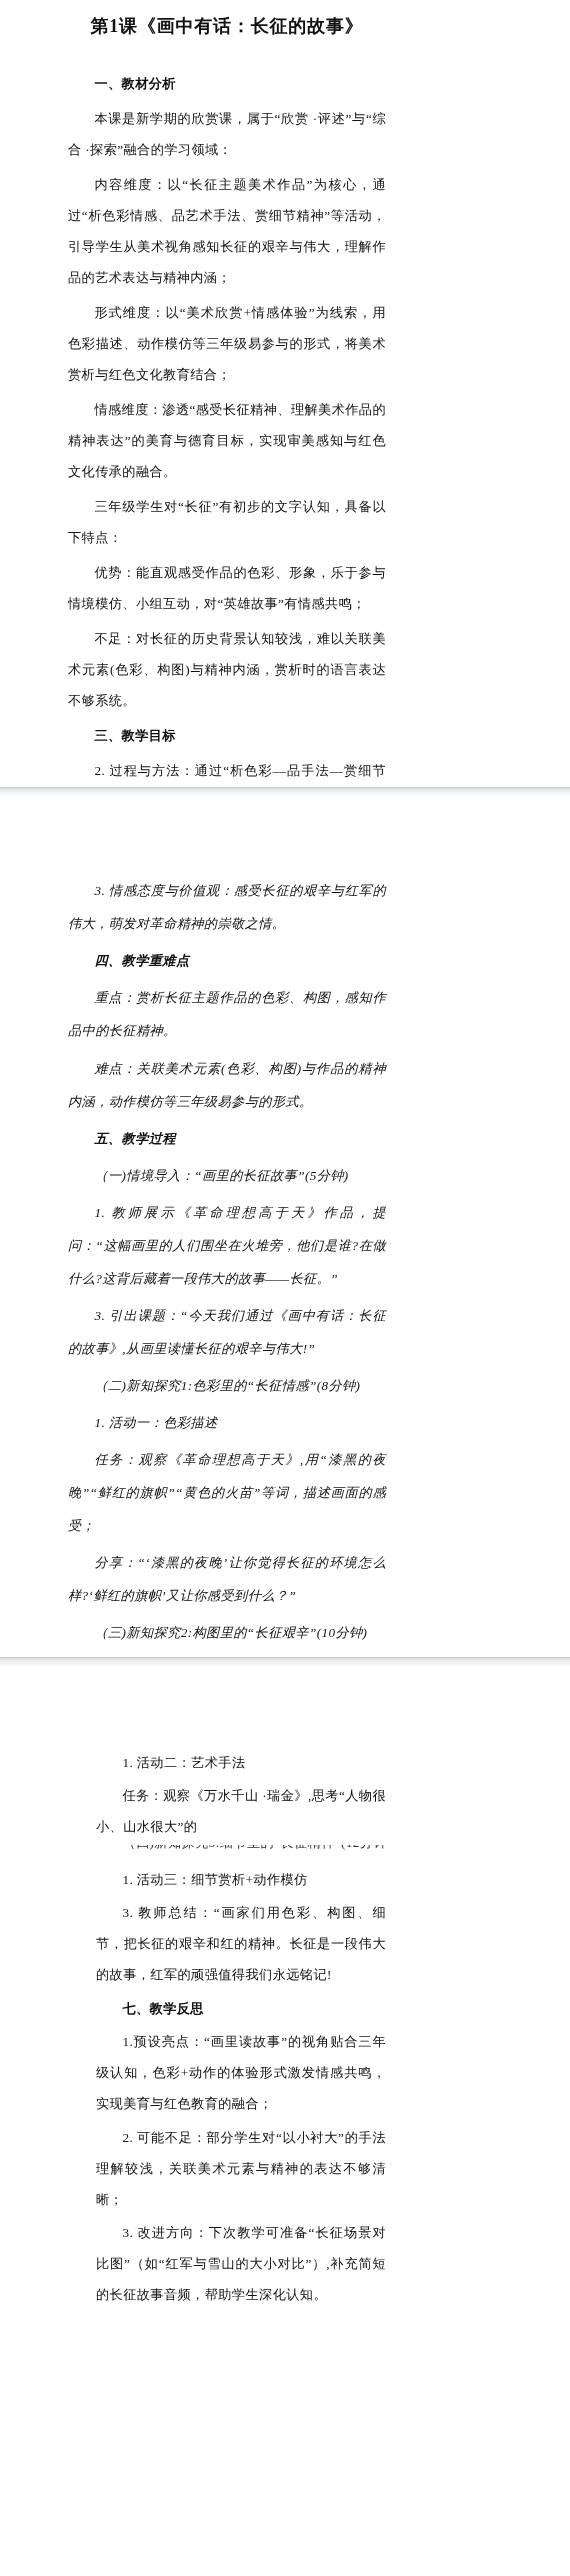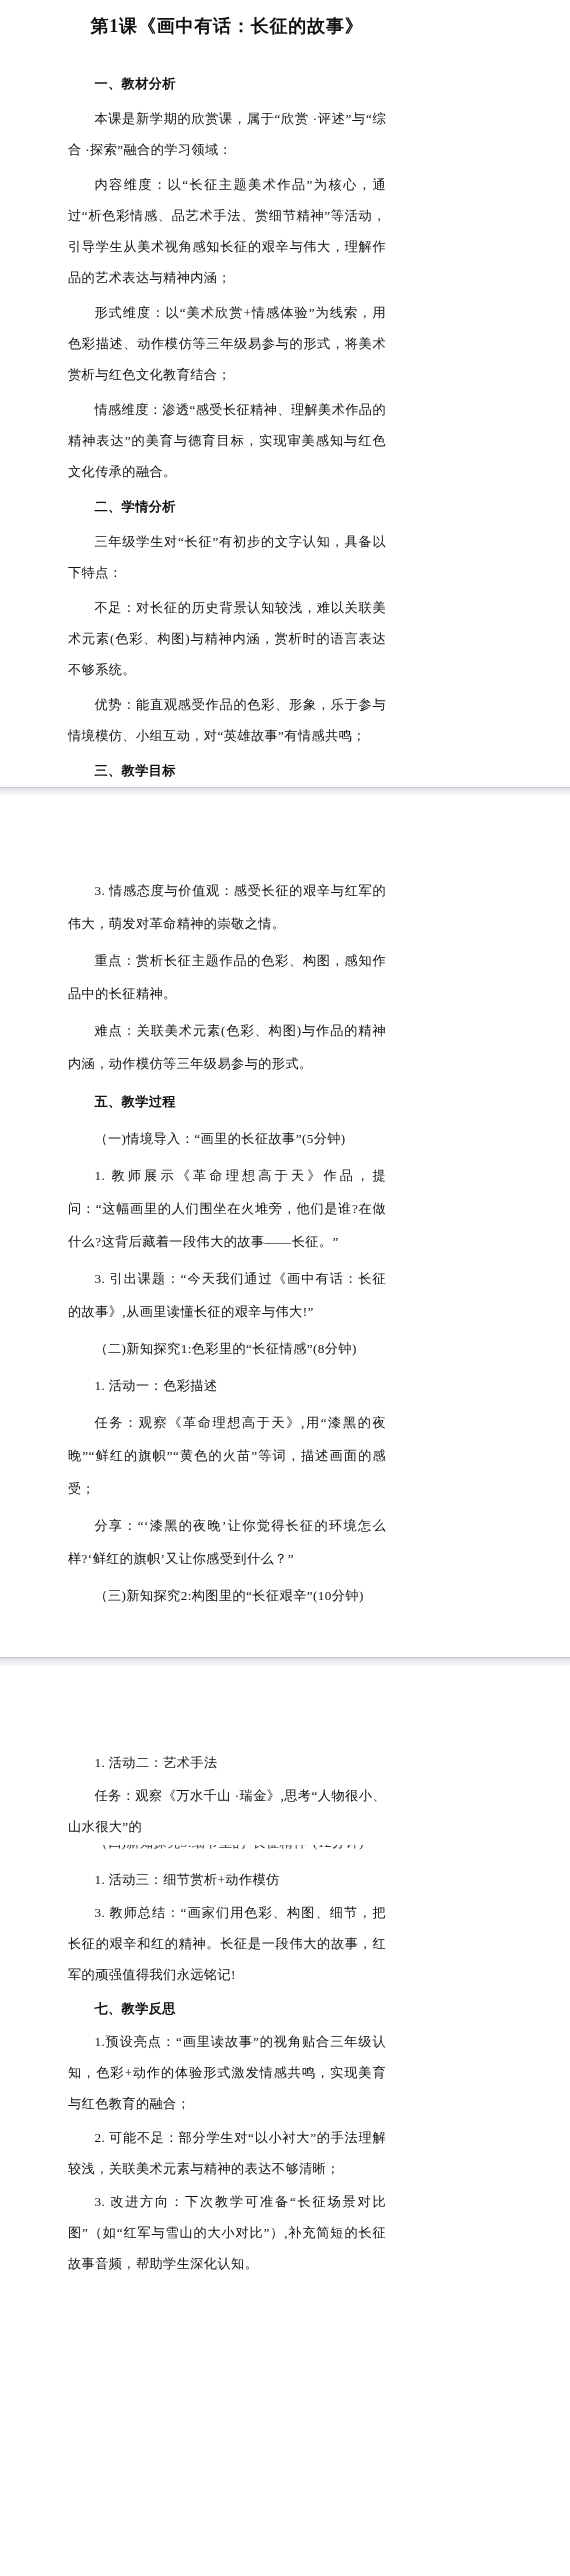--- a/index.html
+++ b/index.html
@@ -1,21 +1,21 @@
 <!DOCTYPE html>
 <html style="font-size:13.2px"><head>
 <meta charset="utf-8">
 <style>
   html,body{margin:0;padding:0;background:#ffffff;}
   body{width:570px;font-family:"Liberation Serif","DejaVu Serif",serif;color:#111111;}
   .doc{width:570px;}
   .page{position:relative;width:454px;background:#ffffff;overflow:hidden;box-sizing:border-box;}
   .page-1{height:787px;padding:11.6px 68px 0 68px;}
-  .page-2{height:862px;padding:79px 68px 12px 68px;}
-  .page-3{height:911px;padding:81px 68px 0 68px;}
+  .page-2{height:862px;padding:79px 68px 12px 68px;font-style:italic;}
+  .page-3{height:911px;padding:81px 68px 0 96px;}
   .page-gap{height:8.3px;width:570px;border-top:0.8px solid #c9ccd1;box-sizing:border-box;
             background:linear-gradient(180deg,#dcdfe3 0%,#eceef0 45%,#f8f9fa 100%);}
   .block{font-size:13.2px;text-align:justify;text-indent:26.4px;letter-spacing:0.4px;}
   .page-1 .block{line-height:31px;margin:0 0 4.1px 0;}
   .page-2 .block{line-height:33px;margin:0 0 4.1px 0;}
   .page-3 .block{line-height:31px;margin:0 0 2.5px 0;}
   .t-title{font-size:18px;font-weight:bold;text-align:center;text-indent:0;
            line-height:28px !important;margin:0 0 28px 0 !important;letter-spacing:0.8px;}
   .t-heading{font-weight:bold;}
   .t-clipped{height:14px;overflow:hidden;position:relative;margin:0 0 5px 0 !important;}
@@ -27,30 +27,30 @@
 <body>
 
 <div class="doc">
   <div class="page page-1">
       <div class="block t-title">第1课《画中有话：长征的故事》</div>
       <div class="block t-heading">一、教材分析</div>
       <div class="block t-para">本课是新学期的欣赏课，属于“欣赏 ·评述”与“综合 ·探索”融合的学习领域：</div>
       <div class="block t-para">内容维度：以“长征主题美术作品”为核心，通过“析色彩情感、品艺术手法、赏细节精神”等活动，引导学生从美术视角感知长征的艰辛与伟大，理解作品的艺术表达与精神内涵；</div>
       <div class="block t-para">形式维度：以“美术欣赏+情感体验”为线索，用色彩描述、动作模仿等三年级易参与的形式，将美术赏析与红色文化教育结合；</div>
       <div class="block t-para">情感维度：渗透“感受长征精神、理解美术作品的精神表达”的美育与德育目标，实现审美感知与红色文化传承的融合。</div>
-      <div class="block t-heading">二、学情分析</div>
       <div class="block t-para">三年级学生对“长征”有初步的文字认知，具备以下特点：</div>
+      <div class="block t-para">优势：能直观感受作品的色彩、形象，乐于参与情境模仿、小组互动，对“英雄故事”有情感共鸣；</div>
       <div class="block t-para">不足：对长征的历史背景认知较浅，难以关联美术元素(色彩、构图)与精神内涵，赏析时的语言表达不够系统。</div>
-      <div class="block t-para">优势：能直观感受作品的色彩、形象，乐于参与情境模仿、小组互动，对“英雄故事”有情感共鸣；</div>
       <div class="block t-heading">三、教学目标</div>
       <div class="block t-para">2. 过程与方法：通过“析色彩—品手法—赏细节—仿动作”的流程，提升美术欣赏能力与情感感知能力。</div>
     </div>
   <div class="page-gap"></div>
   <div class="page page-2">
       <div class="block t-para">3. 情感态度与价值观：感受长征的艰辛与红军的伟大，萌发对革命精神的崇敬之情。</div>
+      <div class="block t-heading">四、教学重难点</div>
       <div class="block t-para">重点：赏析长征主题作品的色彩、构图，感知作品中的长征精神。</div>
       <div class="block t-para">难点：关联美术元素(色彩、构图)与作品的精神内涵，动作模仿等三年级易参与的形式。</div>
       <div class="block t-heading">五、教学过程</div>
       <div class="block t-para">（一)情境导入：“画里的长征故事”(5分钟)</div>
       <div class="block t-para">1. 教师展示《革命理想高于天》作品，提问：“这幅画里的人们围坐在火堆旁，他们是谁?在做什么?这背后藏着一段伟大的故事——长征。”</div>
       <div class="block t-para">3. 引出课题：“今天我们通过《画中有话：长征的故事》,从画里读懂长征的艰辛与伟大!”</div>
       <div class="block t-para">（二)新知探究1:色彩里的“长征情感”(8分钟)</div>
       <div class="block t-para">1. 活动一：色彩描述</div>
       <div class="block t-para">任务：观察《革命理想高于天》,用“漆黑的夜晚”“鲜红的旗帜”“黄色的火苗”等词，描述画面的感受；</div>
       <div class="block t-para">分享：“‘漆黑的夜晚’让你觉得长征的环境怎么样?‘鲜红的旗帜’又让你感受到什么？”</div>

